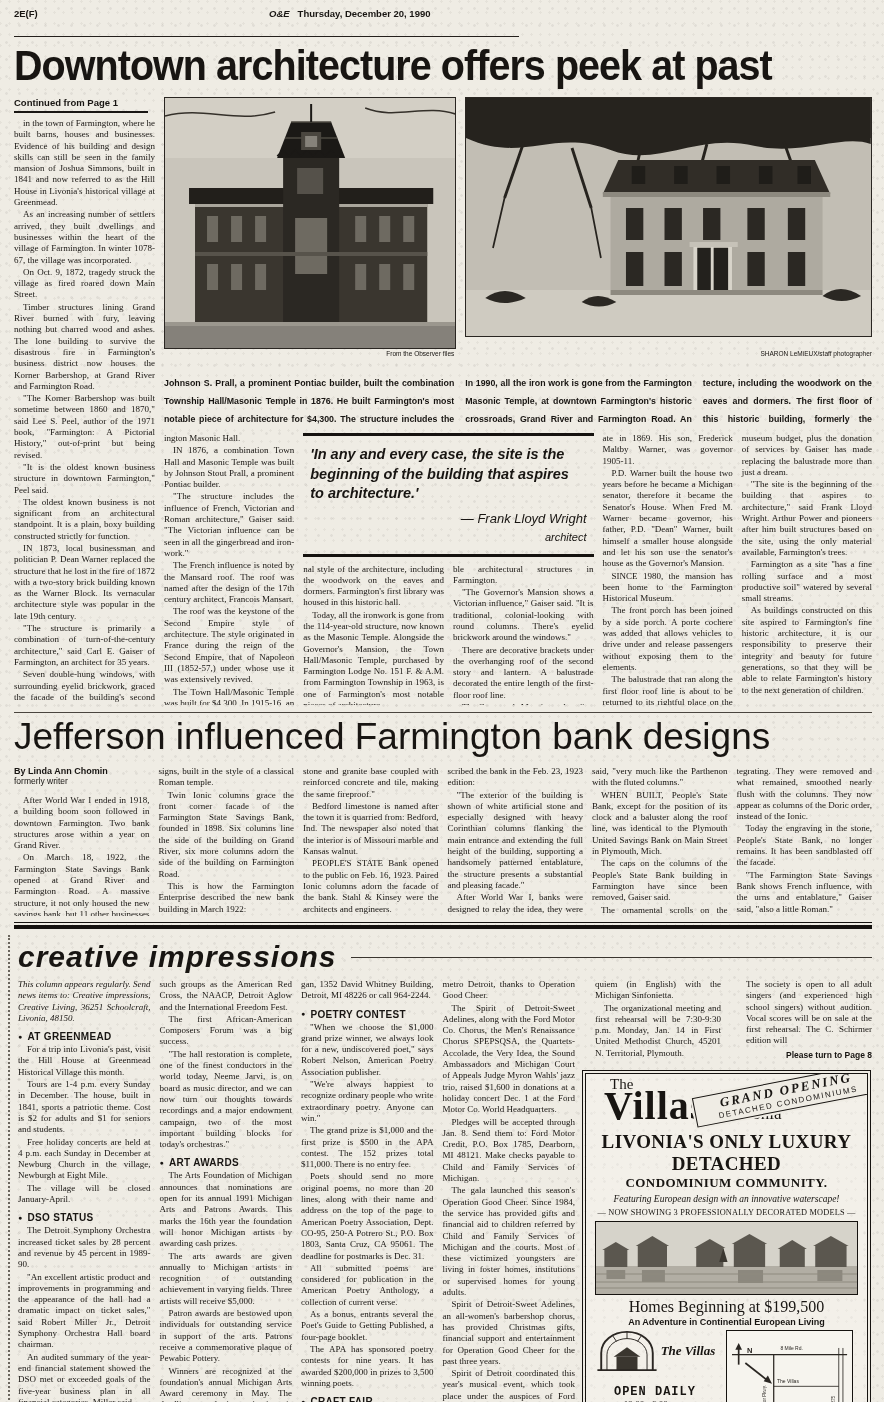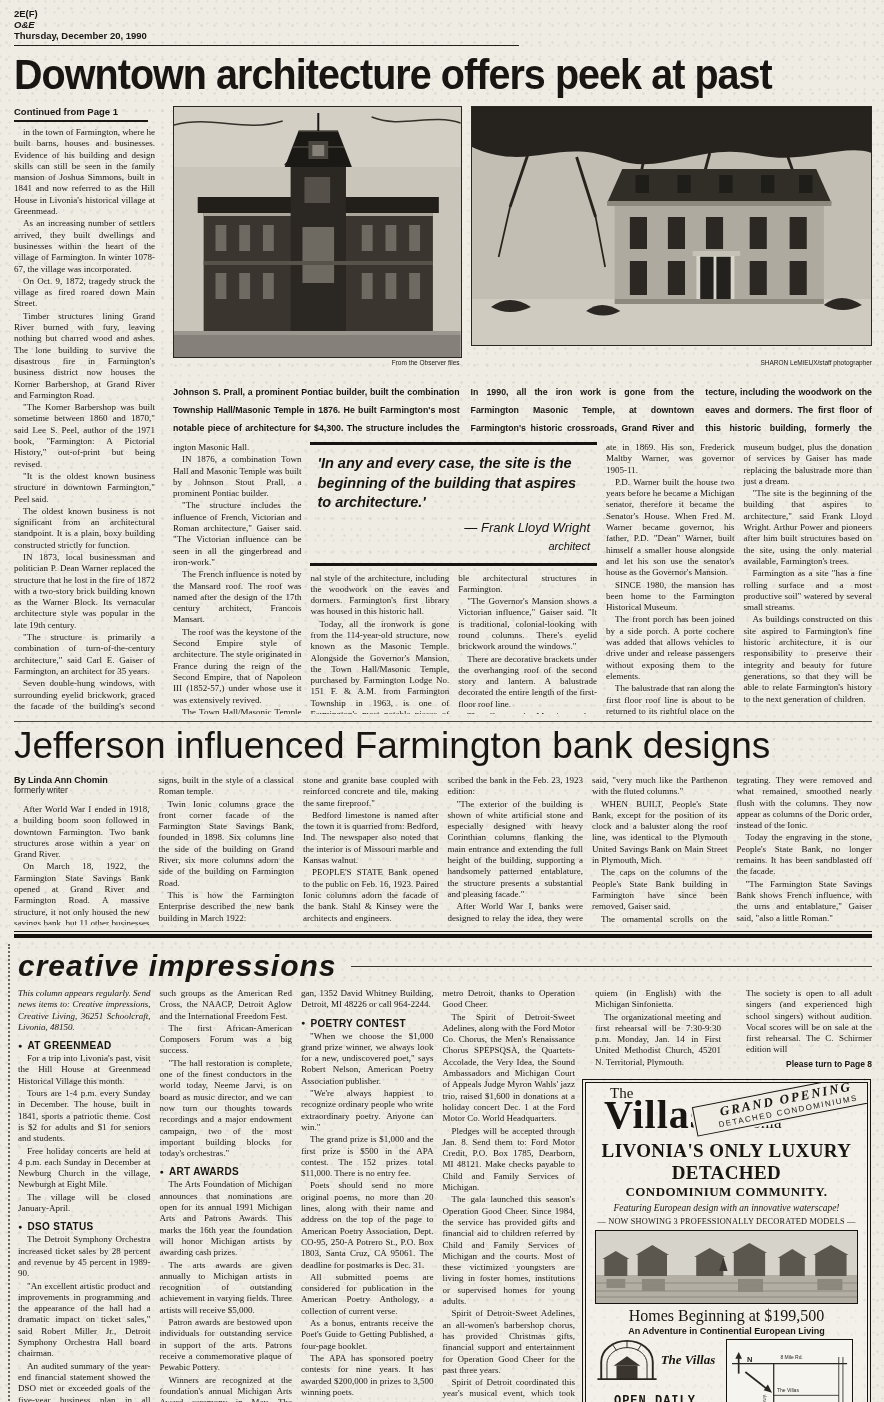--- a/index.html
+++ b/index.html
@@ -11,30 +11,30 @@
       radial-gradient(rgba(40,35,30,.05) 1px, transparent 1.3px);
     background-size:13px 17px, 9px 11px;
     background-position:0 0, 5px 7px;
     color:#181512;
     font-family:"Liberation Serif", serif;
   }
   .page{padding:8px 12px 0 14px;position:relative;}
 
   
   .masthead{display:flex;align-items:baseline;width:505px;border-bottom:1.5px solid #24201c;
-    padding-bottom:4px;font-family:"Liberation Sans",sans-serif;font-size:9.5px;font-weight:bold;flex-direction:column;}
+    padding-bottom:17px;font-family:"Liberation Sans",sans-serif;font-size:9.5px;font-weight:bold;}
   .masthead .pageno{width:255px;}
   .masthead .paper{font-style:italic;margin-right:8px;}
 
   
   .headline{font-family:"Liberation Sans",sans-serif;font-weight:700;font-size:42px;
     letter-spacing:-1px;margin:5px 0 7px;transform:scaleX(.94);transform-origin:left;white-space:nowrap;}
 
   
-  .a1{display:flex;gap:18px;height:608px;overflow:hidden;}
+  .a1{display:flex;gap:9px;height:608px;overflow:hidden;}
   .a1 .c1{width:141px;flex:none;}
   .continued{font-family:"Liberation Sans",sans-serif;font-weight:bold;font-size:9.5px;
     border-bottom:2px solid #1a1714;padding-bottom:3px;margin-bottom:5px;width:95%;}
   .para{margin:0 0 1px;text-align:justify;text-indent:9px;font-size:9px;line-height:11.3px;}
   .cont .para:first-child{text-indent:0;}
   .right{flex:1;display:flex;flex-direction:column;min-width:0;}
   .photos{display:flex;gap:9px;height:252px;flex:none;align-items:flex-start;}
   .ph{border:1px solid #2a2622;background:#cac6bd;}
   .ph1{width:41%;height:250px;}
   .ph2{flex:1;height:238px;}
@@ -367,21 +367,21 @@
           <p class="para">Winners are recognized at the foundation's annual Michigan Arts Award ceremony in May. The deadline to submit nominations is Jan. 16. All nominees must live in Michigan.</p>
         </div>
       <div class="c-col cont">
           <p class="para">gan, 1352 David Whitney Building, Detroit, MI 48226 or call 964-2244.</p>
           <div class="item-head"><span class="bullet">●</span><span>POETRY CONTEST</span></div>
           <p class="para">"When we choose the $1,000 grand prize winner, we always look for a new, undiscovered poet," says Robert Nelson, American Poetry Association publisher.</p>
           <p class="para">"We're always happiest to recognize ordinary people who write extraordinary poetry. Anyone can win."</p>
           <p class="para">The grand prize is $1,000 and the first prize is $500 in the APA contest. The 152 prizes total $11,000. There is no entry fee.</p>
           <p class="para">Poets should send no more original poems, no more than 20 lines, along with their name and address on the top of the page to American Poetry Association, Dept. CO-95, 250-A Potrero St., P.O. Box 1803, Santa Cruz, CA 95061. The deadline for postmarks is Dec. 31.</p>
           <p class="para">All submitted poems are considered for publication in the American Poetry Anthology, a collection of current verse.</p>
-          <p class="para">As a bonus, entrants receive the Poet's Guide to Getting Published, a four-page booklet.</p>
+          <p class="para">As a bonus, entrants several the Poet's Guide to Getting Published, a four-page booklet.</p>
           <p class="para">The APA has sponsored poetry contests for nine years. It has awarded $200,000 in prizes to 3,500 winning poets.</p>
           <div class="item-head"><span class="bullet">●</span><span>CRAFT FAIR</span></div>
           <p class="para">Henry Ruff School PTA in Garden City is taking applications for its spring craft fair on March 16. Table cost is $15. Call Debra Szypula at 427-9090 or contact the school.</p>
         </div>
       <div class="c-col cont">
           <p class="para">metro Detroit, thanks to Operation Good Cheer.</p>
           <p class="para">The Spirit of Detroit-Sweet Adelines, along with the Ford Motor Co. Chorus, the Men's Renaissance Chorus SPEPSQSA, the Quartets-Accolade, the Very Idea, the Sound Ambassadors and Michigan Court of Appeals Judge Myron Wahls' jazz trio, raised $1,600 in donations at a holiday concert Dec. 1 at the Ford Motor Co. World Headquarters.</p>
           <p class="para">Pledges will be accepted through Jan. 8. Send them to: Ford Motor Credit, P.O. Box 1785, Dearborn, MI 48121. Make checks payable to Child and Family Services of Michigan.</p>
           <p class="para">The gala launched this season's Operation Good Cheer. Since 1984, the service has provided gifts and financial aid to children referred by Child and Family Services of Michigan and the courts. Most of these victimized youngsters are living in foster homes, institutions or supervised homes for young adults.</p>
           <p class="para">Spirit of Detroit-Sweet Adelines, an all-women's barbershop chorus, has provided Christmas gifts, financial support and entertainment for Operation Good Cheer for the past three years.</p>

